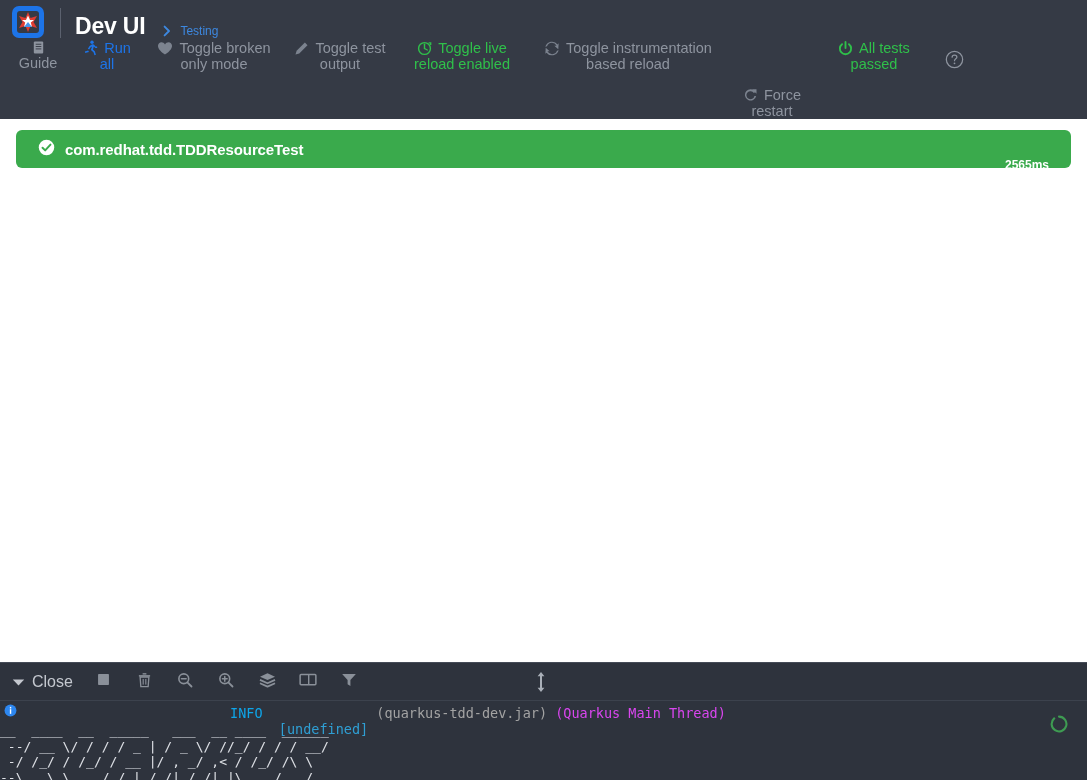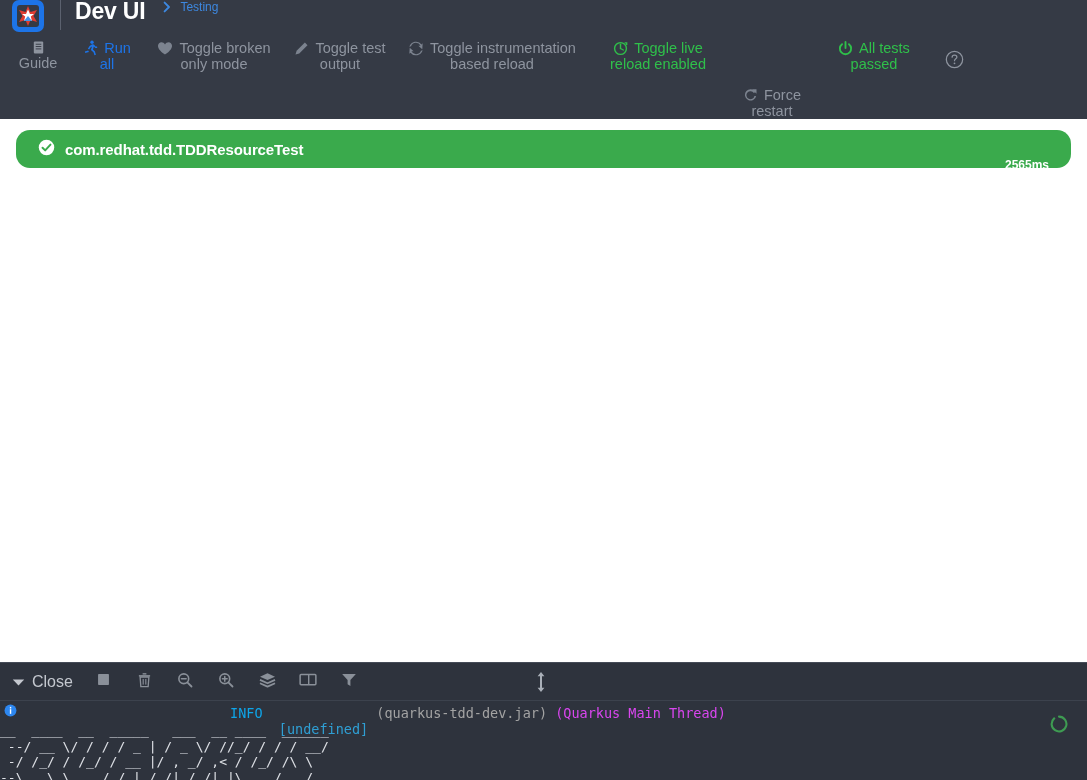--- a/index.html
+++ b/index.html
@@ -17,21 +17,21 @@
     background: #353a45;
     height: 119px;
     flex: 0 0 119px;
     display: flex;
     flex-direction: column;
     position: relative;
   }
   .header-top {
     height: 55px;
     display: flex;
-    align-items: flex-start;
+    align-items: flex-end;
     padding-left: 12px;
   }
   .logo-box {
     width: 32px; height: 32px;
     border-radius: 7px;
     background: #1d74e8;
     display: flex; align-items: center; justify-content: center;
     position: relative;
     flex: 0 0 32px;
   }
@@ -107,21 +107,21 @@
 
   
   .main {
     flex: 1;
     background: #ffffff;
     padding: 11px 16px 0 16px;
     overflow: hidden;
   }
   .test-card {
     background: #3aaa4c;
-    border-radius: 14px;
+    border-radius: 6px;
     height: 38px;
     display: flex;
     align-items: center;
     justify-content: space-between;
     padding: 0 22px 0 22px;
     color: #ffffff;
     cursor: pointer;
   }
   .test-card-left { display: flex; align-items: center; gap: 10px; }
   .test-name { font-size: 15px; font-weight: 700; letter-spacing: -0.1px; }
@@ -282,49 +282,49 @@
                 <path d="M11.6 1.6 L14.4 4.4 L5.6 13.2 L1.6 14.4 L2.8 10.4 Z" fill="#7c838f"></path>
               </svg>
           </span>
           <span>Toggle test</span>
         </div>
         <div class="tb-lines">
           <span>output</span>
         </div>
       </div>
 
-      <div class="tb-item dim tb-instr">
-        <div class="tb-row1">
-          <span class="tb-ico">
-            <svg width="16" height="15" viewBox="0 0 17 16">
-                <path d="M3.2 5.6 A5.6 5.6 0 0 1 13.4 5 L11 5 L15.2 8.8 L15.6 2.4 L14.4 3.6 A7.4 7.4 0 0 0 1.4 6.2 Z" fill="#7c838f"></path>
-                <path d="M13.8 10.4 A5.6 5.6 0 0 1 3.6 11 L6 11 L1.8 7.2 L1.4 13.6 L2.6 12.4 A7.4 7.4 0 0 0 15.6 9.8 Z" fill="#7c838f"></path>
-              </svg>
-          </span>
-          <span>Toggle instrumentation</span>
-        </div>
-        <div class="tb-lines">
-          <span>based reload</span>
-        </div>
-      </div>
-
       <div class="tb-item green tb-livereload">
         <div class="tb-row1">
           <span class="tb-ico">
             <svg width="15" height="15" viewBox="0 0 16 16">
                 <circle cx="8" cy="8" r="6.3" fill="none" stroke="#2fc04a" stroke-width="1.5"></circle>
                 <path d="M8 8 L8 3.4" stroke="#2fc04a" stroke-width="1.5" stroke-linecap="round"></path>
                 <path d="M8 8 L11 9.6" stroke="#2fc04a" stroke-width="1.5" stroke-linecap="round"></path>
                 <path d="M12.4 2 L14.6 2 L14.6 4.2" stroke="#2fc04a" stroke-width="1.4" fill="none"></path>
               </svg>
           </span>
           <span>Toggle live</span>
         </div>
         <div class="tb-lines">
           <span>reload enabled</span>
+        </div>
+      </div>
+
+      <div class="tb-item dim tb-instr">
+        <div class="tb-row1">
+          <span class="tb-ico">
+            <svg width="16" height="15" viewBox="0 0 17 16">
+                <path d="M3.2 5.6 A5.6 5.6 0 0 1 13.4 5 L11 5 L15.2 8.8 L15.6 2.4 L14.4 3.6 A7.4 7.4 0 0 0 1.4 6.2 Z" fill="#7c838f"></path>
+                <path d="M13.8 10.4 A5.6 5.6 0 0 1 3.6 11 L6 11 L1.8 7.2 L1.4 13.6 L2.6 12.4 A7.4 7.4 0 0 0 15.6 9.8 Z" fill="#7c838f"></path>
+              </svg>
+          </span>
+          <span>Toggle instrumentation</span>
+        </div>
+        <div class="tb-lines">
+          <span>based reload</span>
         </div>
       </div>
 
       <div class="tb-item dim tb-force">
         <div class="tb-row1">
           <span class="tb-ico">
             <svg width="15" height="15" viewBox="0 0 16 16">
                 <path d="M13.2 4.2 A6 6 0 1 0 14 8.4 L12.2 8.4 A4.3 4.3 0 1 1 11.6 5.4 Z" fill="#7c838f"></path>
                 <path d="M9.6 1.4 L14.4 1.4 L14.4 6.2 L12.8 4.6 Z" fill="#7c838f"></path>
               </svg>

